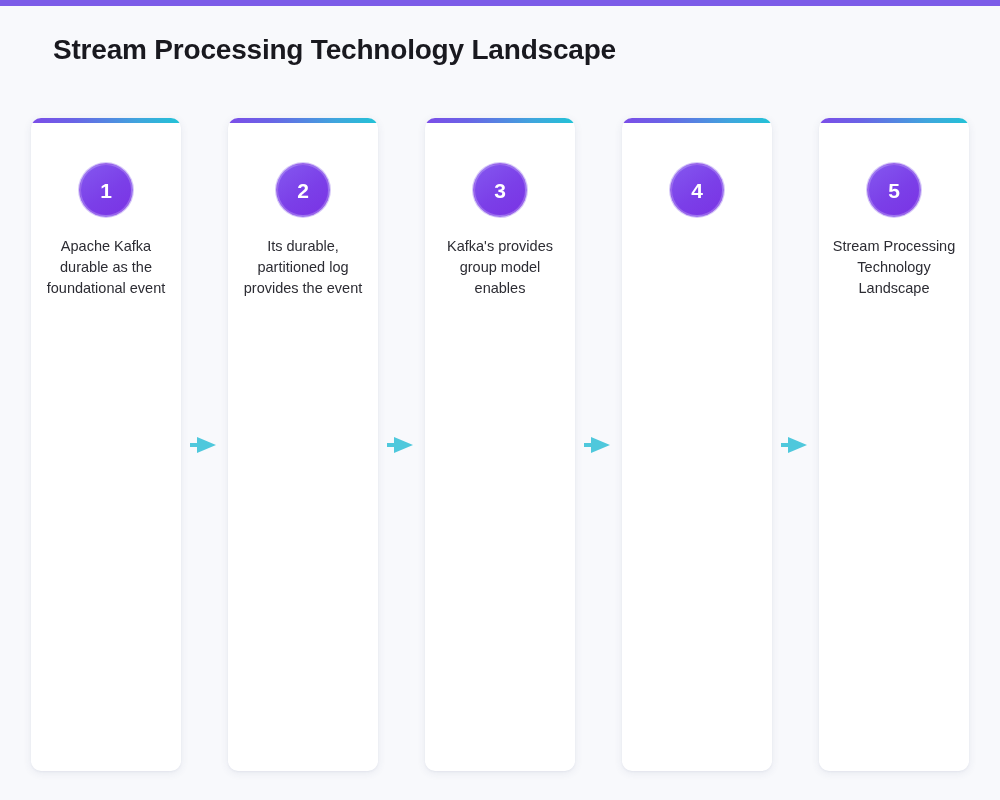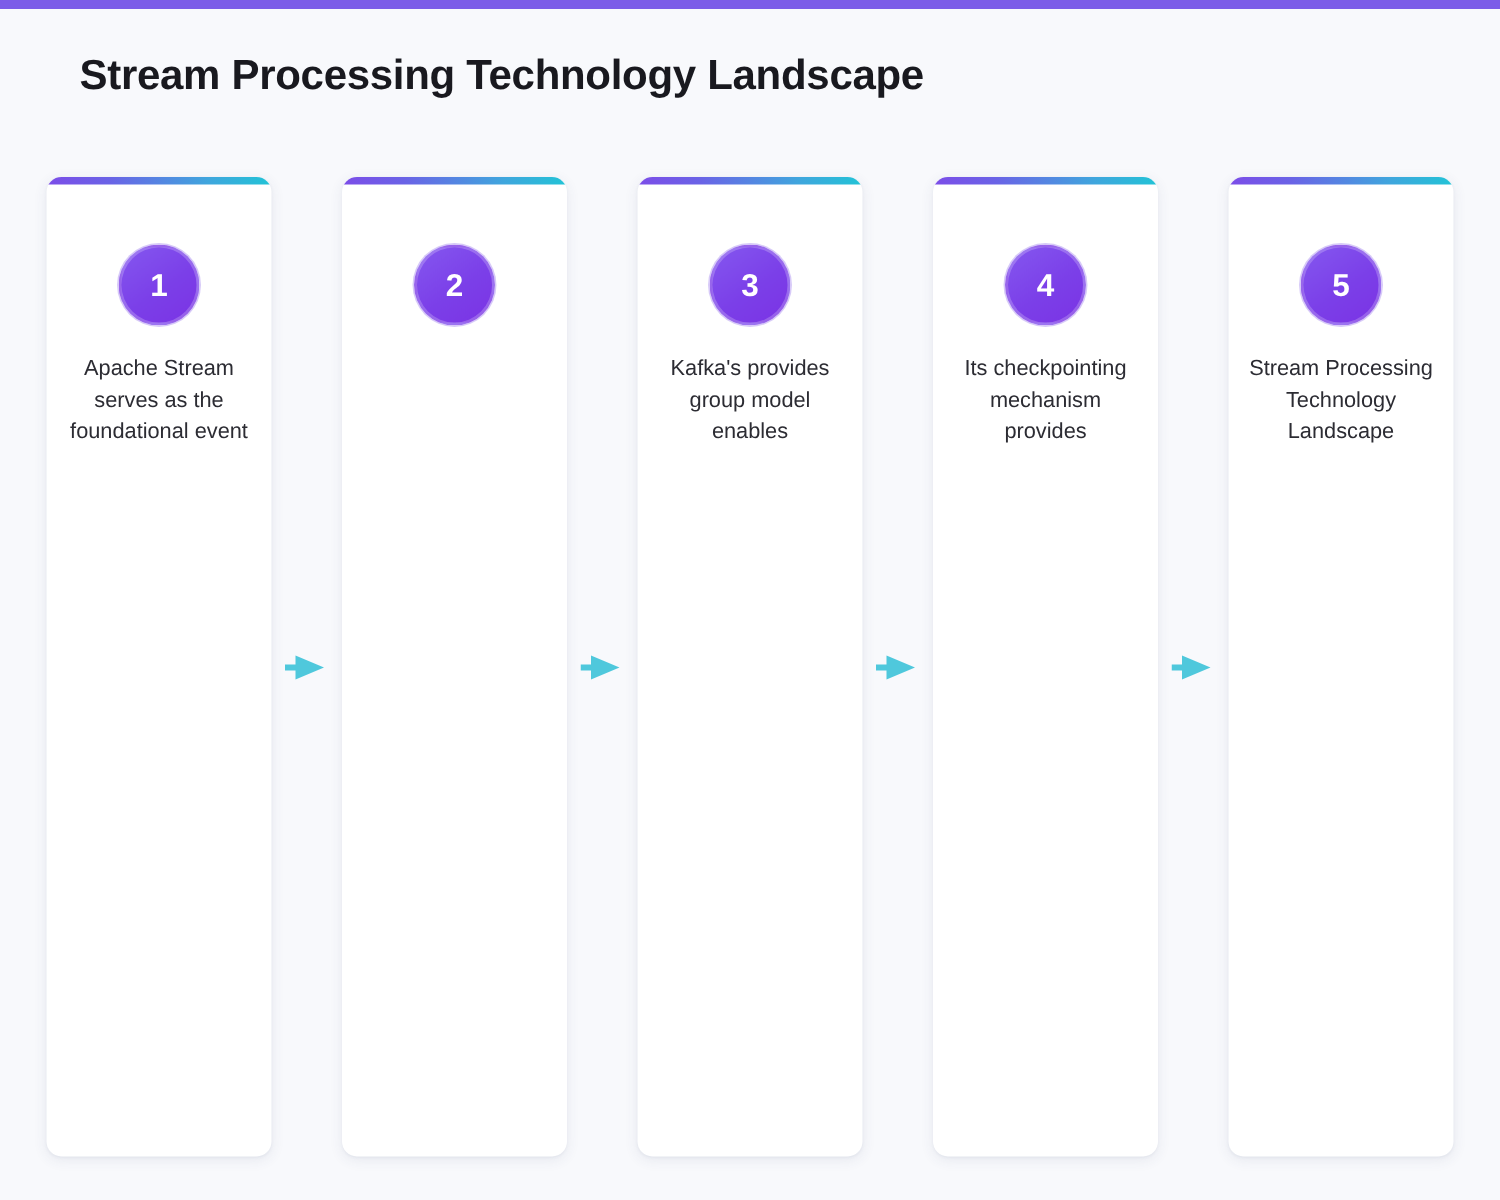--- a/index.html
+++ b/index.html
@@ -114,33 +114,34 @@
 
 <div class="top-bar"></div>
 
 <h1 class="page-title">Stream Processing Technology Landscape</h1>
 
 <div class="flow">
 
   <div class="step-card">
     <div class="card-accent"></div>
     <div class="step-badge">1</div>
-    <div class="step-text">Apache Stream serves as the foundational event</div>
+    <div class="step-text">Apache Kafka durable as the foundational event</div>
   </div>
 
   <div class="connector">
     <svg class="arrow-icon" viewBox="0 0 30 22">
       <rect x="0" y="9" width="13" height="4" fill="#4fc8dc"></rect>
       <polygon points="7,3 26,11 7,19" fill="#4fc8dc"></polygon>
     </svg>
   </div>
 
   <div class="step-card">
     <div class="card-accent"></div>
     <div class="step-badge">2</div>
+    <div class="step-text">Its durable, partitioned log provides the event</div>
   </div>
 
   <div class="connector">
     <svg class="arrow-icon" viewBox="0 0 30 22">
       <rect x="0" y="9" width="13" height="4" fill="#4fc8dc"></rect>
       <polygon points="7,3 26,11 7,19" fill="#4fc8dc"></polygon>
     </svg>
   </div>
 
   <div class="step-card">
@@ -152,21 +153,20 @@
   <div class="connector">
     <svg class="arrow-icon" viewBox="0 0 30 22">
       <rect x="0" y="9" width="13" height="4" fill="#4fc8dc"></rect>
       <polygon points="7,3 26,11 7,19" fill="#4fc8dc"></polygon>
     </svg>
   </div>
 
   <div class="step-card">
     <div class="card-accent"></div>
     <div class="step-badge">4</div>
-    <div class="step-text">Its checkpointing mechanism provides</div>
   </div>
 
   <div class="connector">
     <svg class="arrow-icon" viewBox="0 0 30 22">
       <rect x="0" y="9" width="13" height="4" fill="#4fc8dc"></rect>
       <polygon points="7,3 26,11 7,19" fill="#4fc8dc"></polygon>
     </svg>
   </div>
 
   <div class="step-card">

